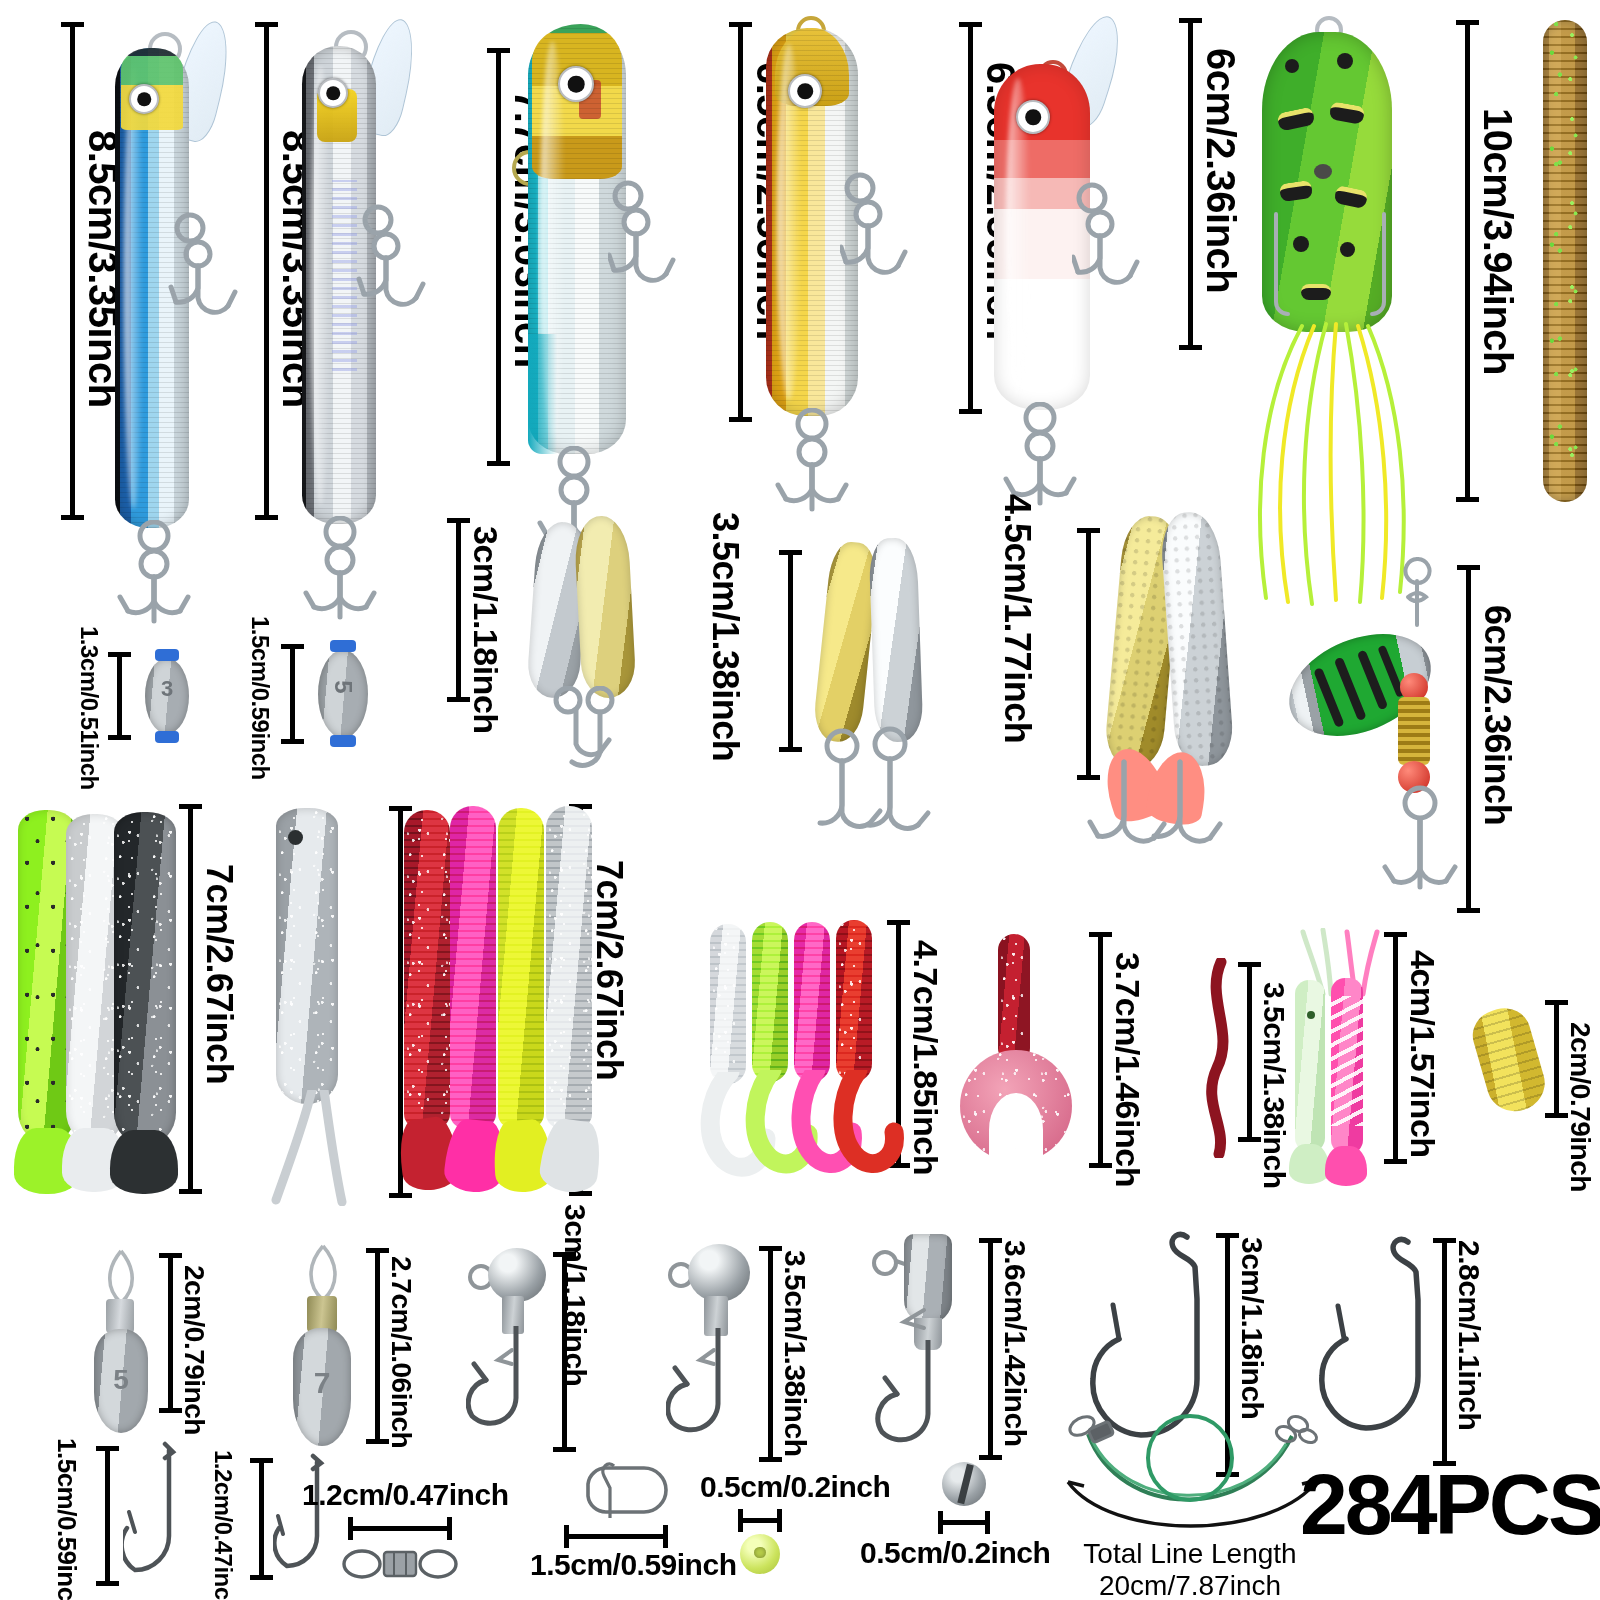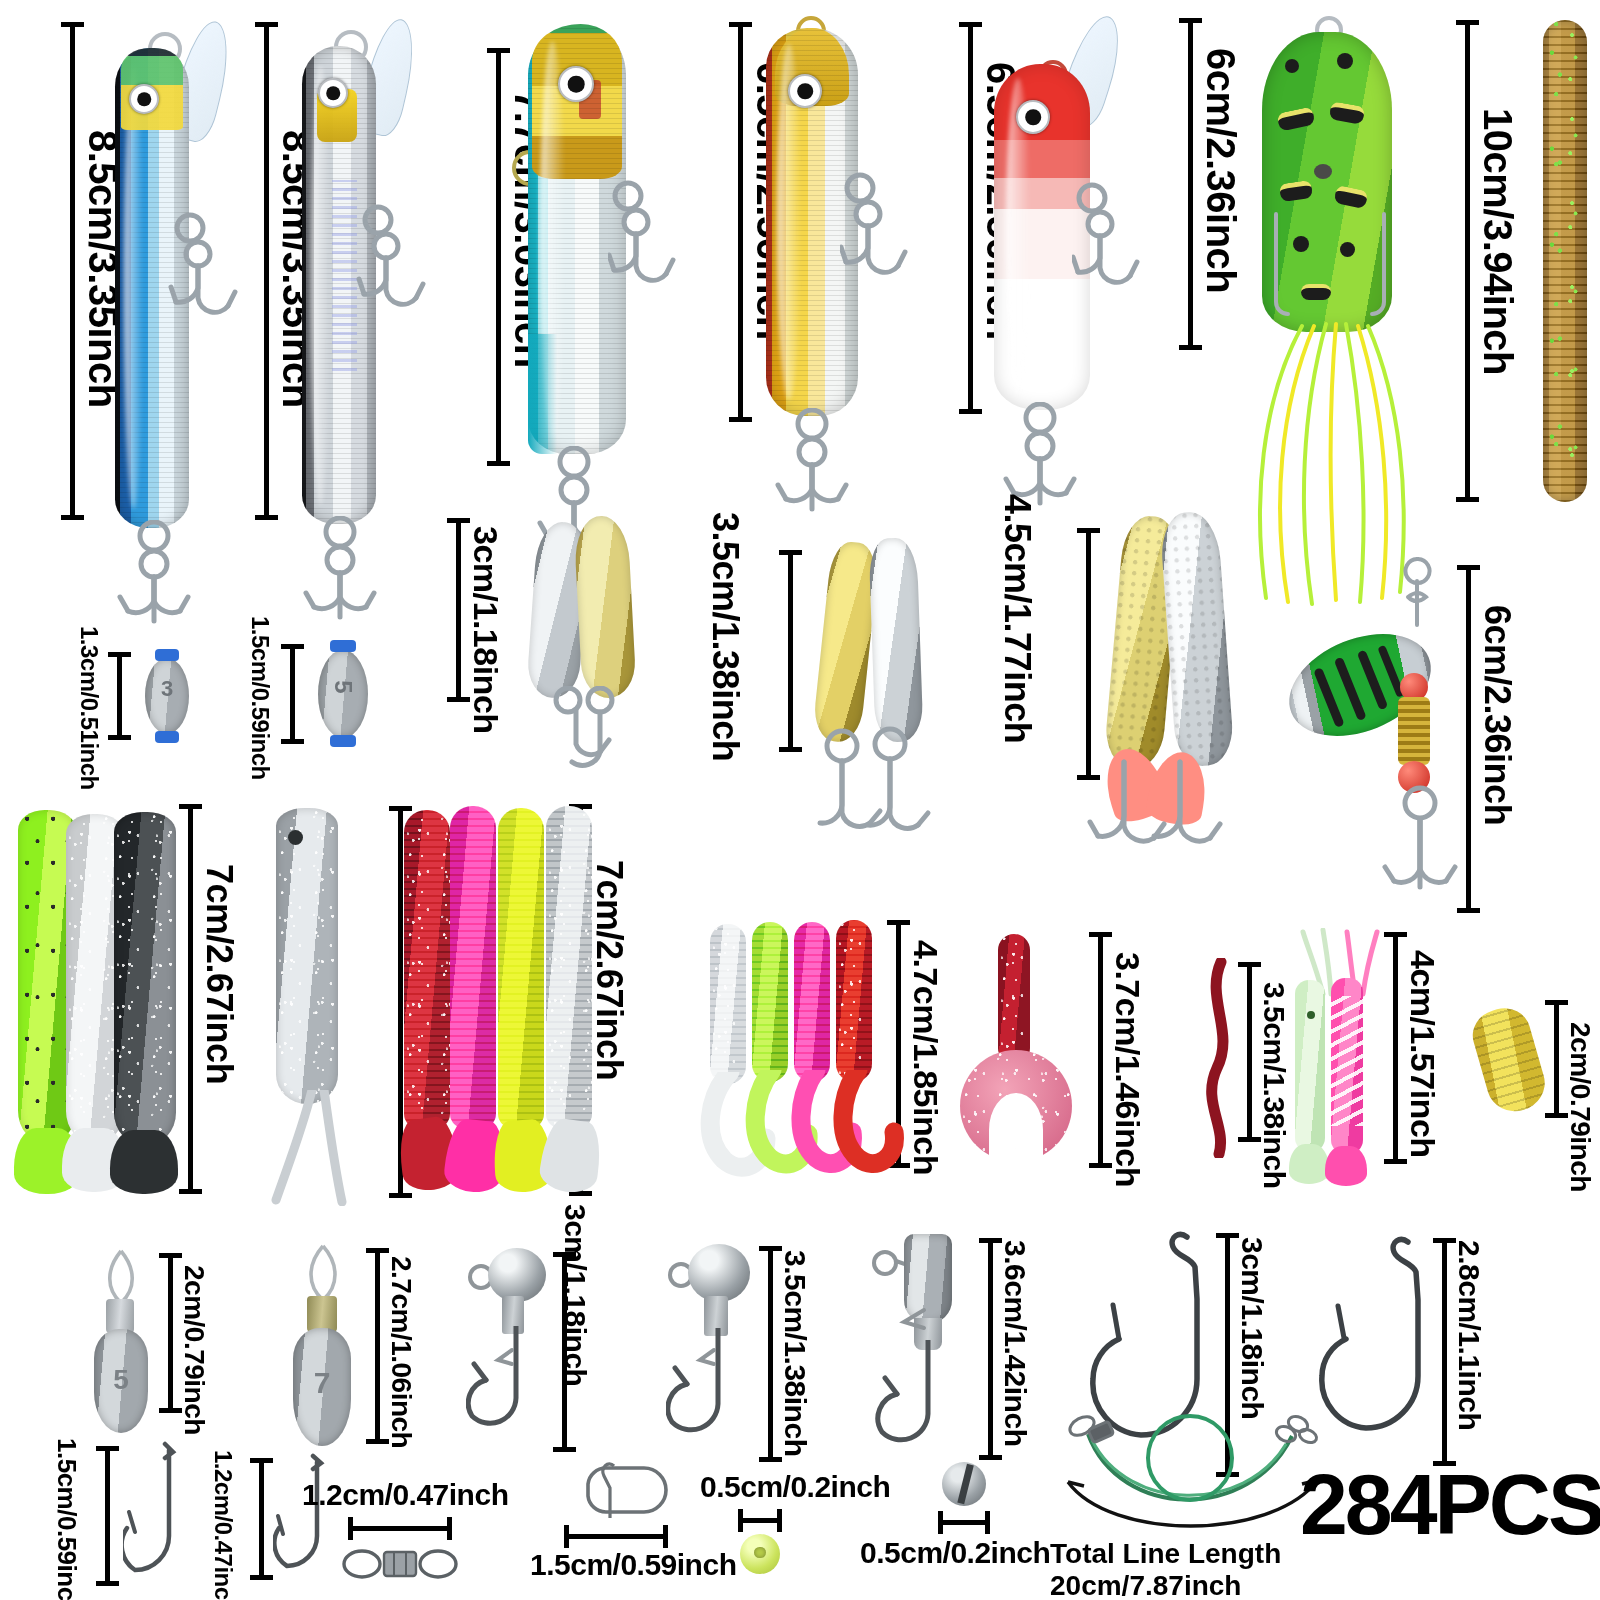--- a/index.html
+++ b/index.html
@@ -86,21 +86,21 @@
     mix-blend-mode:overlay;
   }
 
   
   .pcs{
     position:absolute;font-family:"Liberation Sans", sans-serif;
     font-weight:bold;color:#000;letter-spacing:-3px;
   }
   .linelabel{
     position:absolute;font-family:"Liberation Sans", sans-serif;
-    font-weight:bold;color:#000;text-align:left;line-height:1.12;
+    font-weight:normal;color:#000;text-align:center;line-height:1.12;
   }
 </style>
 </head>
 <body>
 
 <div class="stage">
 
   <div class="abs" style="left:60px;top:10px;width:190px;height:620px;">
     <div class="bar-v" style="left:10px;top:12px;height:498px;"></div>
     <div class="dim vert" style="left:20px;top:120px;font-size:40px;">8.5cm/3.35inch</div>

